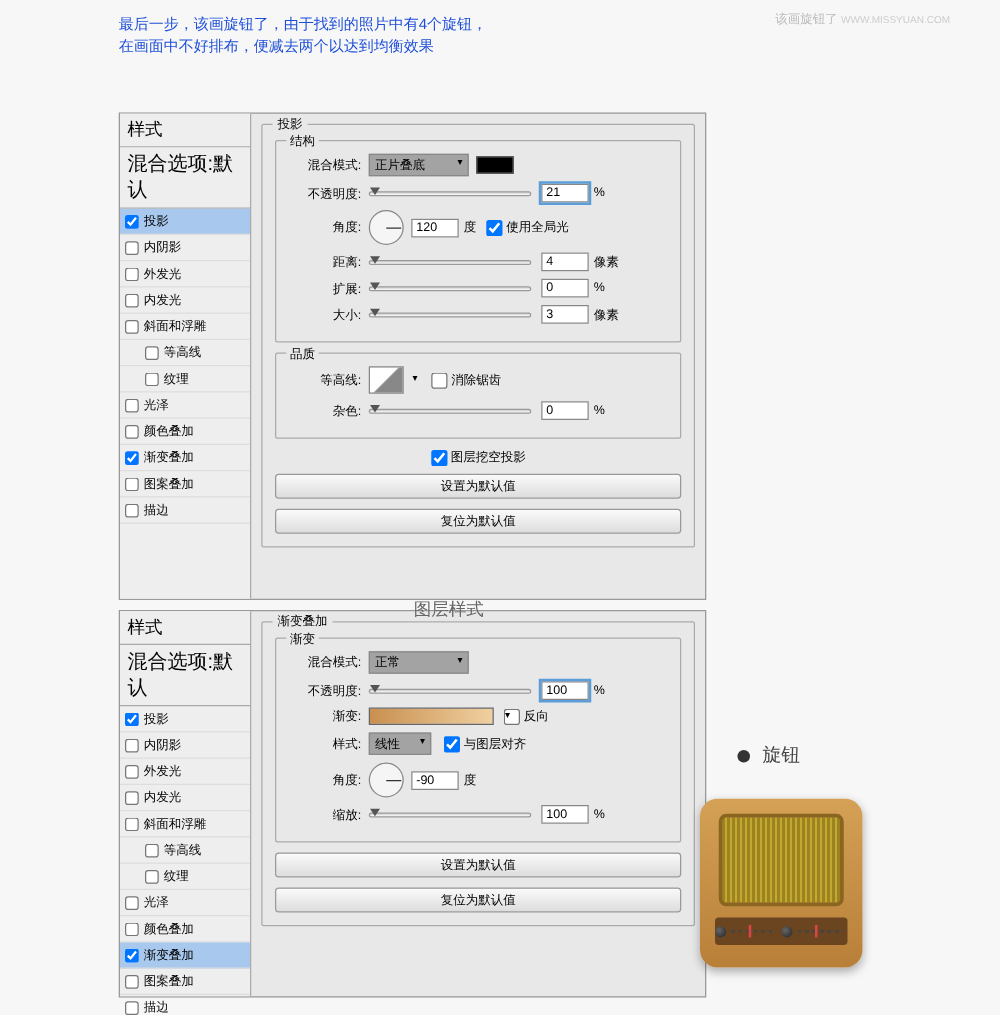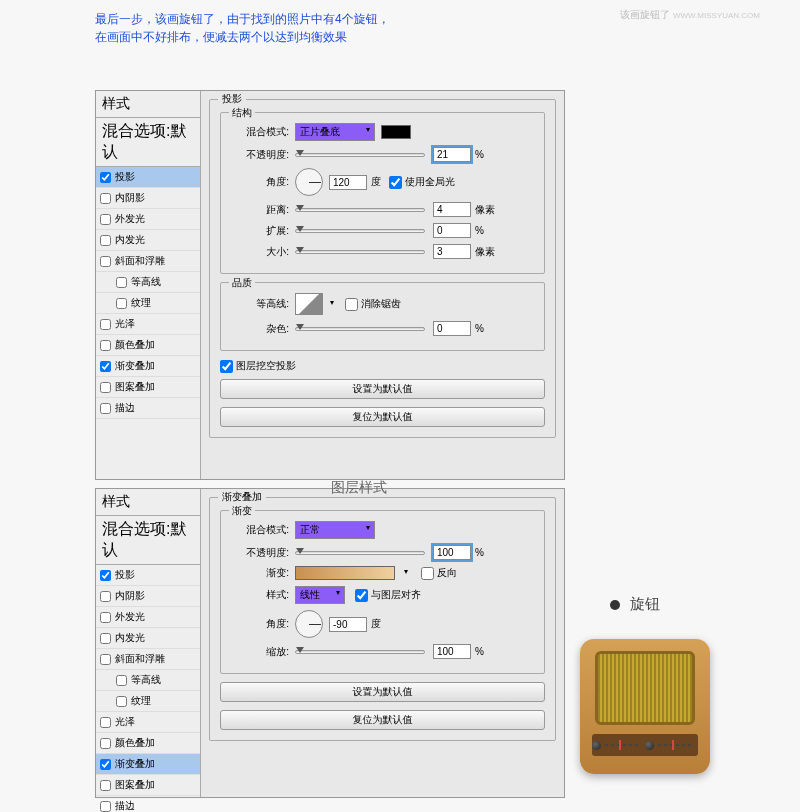--- a/index.html
+++ b/index.html
@@ -19,39 +19,39 @@
 .style-item input[type="checkbox"] { margin-right: 4px; width: 11px; height: 11px; }
 .style-item-text { white-space: nowrap; overflow: hidden; }
 .blending-default { padding: 3px 6px; font-size: 16px; border-bottom: 1px solid #aaa; background: #eee; }
 .right-panel { flex: 1; padding: 8px; position: relative; }
 .group-box { border: 1px solid #aaa; border-radius: 2px; padding: 12px 10px 10px; margin-bottom: 10px; position: relative; background: #e8e8e8; }
 .group-label { position: absolute; top: -8px; left: 8px; background: #e8e8e8; padding: 0 4px; font-size: 10px; }
 .sub-group { border: 1px solid #aaa; border-radius: 2px; padding: 10px 8px 8px; margin-bottom: 8px; position: relative; }
 .sub-label { position: absolute; top: -7px; left: 8px; background: #e8e8e8; padding: 0 3px; font-size: 10px; }
 .row { display: flex; align-items: center; margin-bottom: 6px; font-size: 10px; }
 .row-label { width: 60px; text-align: right; margin-right: 6px; }
-.select-box { background: #8b5cf6; border: 1px solid #888; padding: 1px 18px 1px 4px; font-size: 10px; position: relative; min-width: 80px; }
+.select-box { background: #a3a3a3; border: 1px solid #888; padding: 1px 18px 1px 4px; font-size: 10px; position: relative; min-width: 80px; }
 .select-box::after { content: "▾"; position: absolute; right: 4px; font-size: 8px; }
 .color-swatch { width: 30px; height: 14px; background: #000; margin-left: 6px; border: 1px solid #666; }
 .gradient-swatch { width: 100px; height: 14px; background: linear-gradient(90deg, #c89050, #f0d0a0); border: 1px solid #666; margin-right: 8px; position: relative; }
 .gradient-swatch::after { content: "▾"; position: absolute; right: -14px; top: 0; font-size: 8px; }
 .slider { flex: 1; max-width: 130px; height: 4px; background: linear-gradient(#ccc, #fff); border: 1px solid #999; border-radius: 2px; margin-right: 8px; position: relative; }
 .slider::after { content: ""; position: absolute; top: -4px; width: 0; height: 0; border-left: 4px solid transparent; border-right: 4px solid transparent; border-top: 6px solid #555; }
 .input-num { width: 38px; border: 1px solid #888; background: #fff; padding: 1px 3px; font-size: 10px; text-align: left; }
 .input-num.hl { outline: 2px solid #5b9dd9; }
 .unit { margin-left: 4px; font-size: 10px; }
 .angle-dial { width: 28px; height: 28px; border: 1px solid #888; border-radius: 50%; background: #f5f5f5; margin-right: 6px; position: relative; }
 .angle-dial::after { content: ""; position: absolute; width: 12px; height: 1px; background: #333; top: 50%; left: 50%; transform-origin: left; }
 .contour-swatch { width: 28px; height: 22px; background: linear-gradient(135deg, #fff 48%, #888 52%); border: 1px solid #888; margin-right: 8px; position: relative; }
 .contour-swatch::after { content: "▾"; position: absolute; right: -12px; top: 4px; font-size: 8px; }
 .chk-inline { display: flex; align-items: center; font-size: 10px; }
 .chk-inline input { margin-right: 3px; }
 .btn-row { display: flex; gap: 8px; justify-content: center; margin-top: 6px; flex-direction: column; }
 .btn { background: linear-gradient(#fafafa, #ddd); border: 1px solid #999; border-radius: 3px; padding: 2px 10px; font-size: 10px; }
-.knob-section { position: absolute; top: 595px; left: 560px; width: 170px; }
+.knob-section { position: absolute; top: 595px; left: 540px; width: 170px; }
 .knob-title { font-size: 15px; color: #444; margin-left: 50px; display: flex; align-items: center; gap: 10px; }
 .knob-title::before { content: ""; width: 10px; height: 10px; background: #333; border-radius: 50%; display: inline-block; }
 .radio-icon { width: 130px; height: 135px; margin: 25px auto 0; background: linear-gradient(#d4a156, #b87f38); border-radius: 14px; position: relative; box-shadow: 0 3px 8px rgba(0,0,0,0.3); }
 .radio-icon::before { content: ""; position: absolute; top: 12px; left: 15px; right: 15px; height: 68px; background: repeating-linear-gradient(90deg, #9a8320 0 2px, #c4a830 2px 4px); border-radius: 6px; border: 3px solid #8a6520; }
 .radio-tuner { position: absolute; bottom: 18px; left: 12px; right: 12px; height: 22px; background: #6a4520; border-radius: 3px; display: flex; align-items: center; justify-content: space-around; }
 .radio-knob { width: 9px; height: 9px; background: radial-gradient(circle at 35% 35%, #666, #222); border-radius: 50%; }
 .radio-line { flex: 1; height: 2px; background: repeating-linear-gradient(90deg, #444 0 3px, transparent 3px 6px); margin: 0 4px; position: relative; }
 .radio-line::after { content: ""; position: absolute; left: 40%; top: -4px; width: 2px; height: 10px; background: #d44; }
 </style>
 </head>
@@ -175,21 +175,21 @@
               <span>消除锯齿</span>
             </label>
         </div>
         <div class="row">
           <span class="row-label">杂色:</span>
           <div class="slider"></div>
           <div class="input-num">0</div>
           <span class="unit">%</span>
         </div>
       </div>
-      <div class="row" style="justify-content:flex-start">
+      <div class="row" style="justify-content:center">
         <label class="chk-inline">
             <input type="checkbox" checked="" style="">
             <span>图层挖空投影</span>
           </label>
       </div>
       <div class="btn-row">
         <button class="btn">设置为默认值</button>
         <button class="btn">复位为默认值</button>
       </div>
     </div>
@@ -261,21 +261,21 @@
         </div>
         <div class="row">
           <span class="row-label">不透明度:</span>
           <div class="slider"></div>
           <div class="input-num hl">100</div>
           <span class="unit">%</span>
         </div>
         <div class="row">
           <span class="row-label">渐变:</span>
           <div class="gradient-swatch"></div>
-          <label class="chk-inline" style="margin-left:18px">
+          <label class="chk-inline" style="">
               <input type="checkbox" style="">
               <span>反向</span>
             </label>
         </div>
         <div class="row">
           <span class="row-label">样式:</span>
           <div class="select-box" style="min-width:50px">线性</div>
           <label class="chk-inline" style="margin-left:10px">
               <input type="checkbox" checked="" style="">
               <span>与图层对齐</span>

